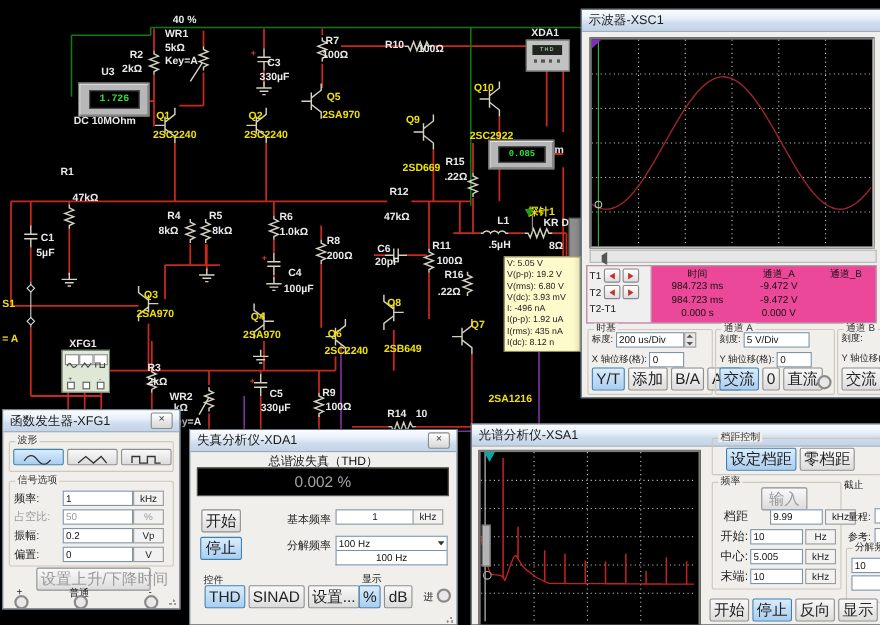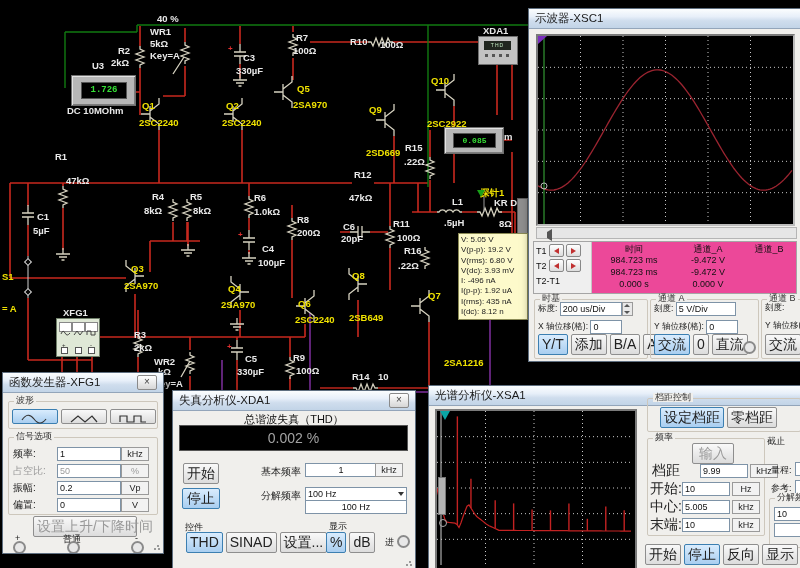--- a/index.html
+++ b/index.html
@@ -57,21 +57,21 @@
   .ddarrow{position:absolute;right:2px;top:4px;width:0;height:0;border-left:3.5px solid transparent;border-right:3.5px solid transparent;border-top:4px solid #333;}
   
   #xfg-fields .frow{position:relative;height:17px;white-space:nowrap;}
   #xfg-fields .flabel{display:inline-block;width:44px;font-size:10px;color:#222;vertical-align:middle;}
   
   #xsa .disp{position:absolute;left:6px;top:23px;width:198px;height:158px;background:#000;border:2px solid #7a7a7a;}
   #xsa .teal{position:absolute;left:3px;top:0;width:0;height:0;border-left:5px solid transparent;border-right:5px solid transparent;border-top:9px solid #0aa6a6;}
   #xsa .sliderthumb{position:absolute;left:1px;top:66px;width:6px;height:36px;background:#b3b3b3;border:1px solid #777;}
   #xsa .ringmk{position:absolute;left:2px;top:108px;width:6px;height:6px;border:1px solid #aaa;border-radius:50%;}
   #xsa-rows .xrow{position:relative;height:18px;white-space:nowrap;}
-  #xsa-rows .xlabel{display:inline-block;width:30px;font-size:14px;color:#222;text-align:right;margin-right:2px;vertical-align:middle;}
+  #xsa-rows .xlabel{display:inline-block;width:30px;font-size:11px;color:#222;text-align:right;margin-right:2px;vertical-align:middle;}
   
   #xda .lcd{position:absolute;left:6px;top:34px;width:227px;height:24px;background:#000;border:1px solid #555;color:#a3a3a3;font-size:14px;line-height:24px;text-align:center;}
   .biglabel{position:absolute;font-size:11px;color:#111;white-space:nowrap;}
   .smlabel{position:absolute;font-size:9px;color:#222;white-space:nowrap;}
 </style>
 </head>
 <body>
 
 <div id="stage">
 

